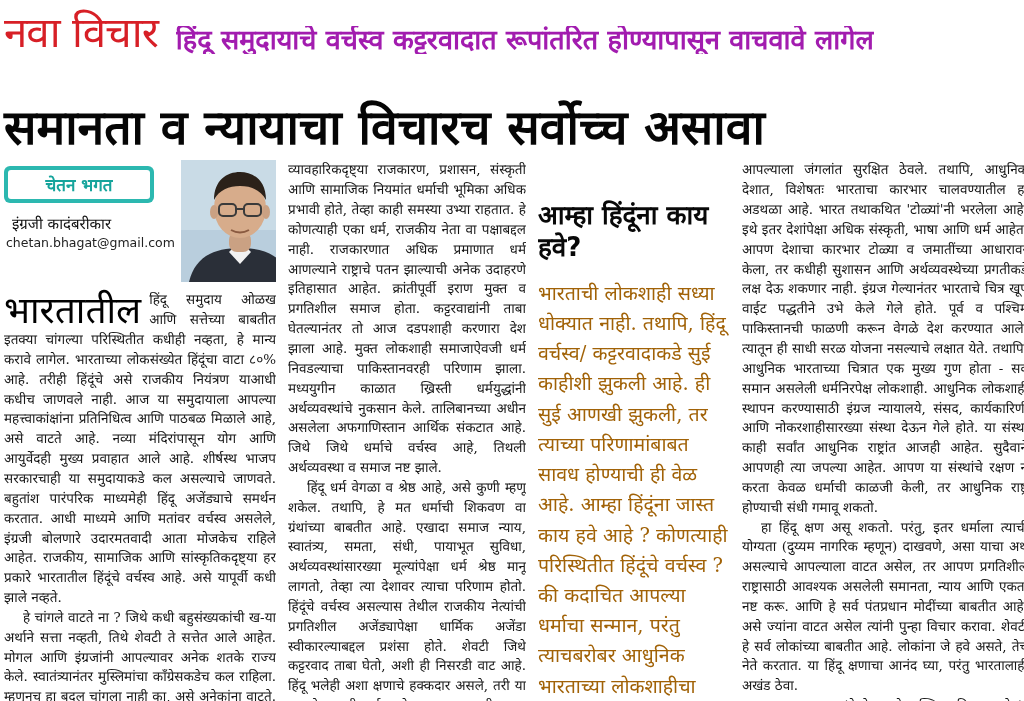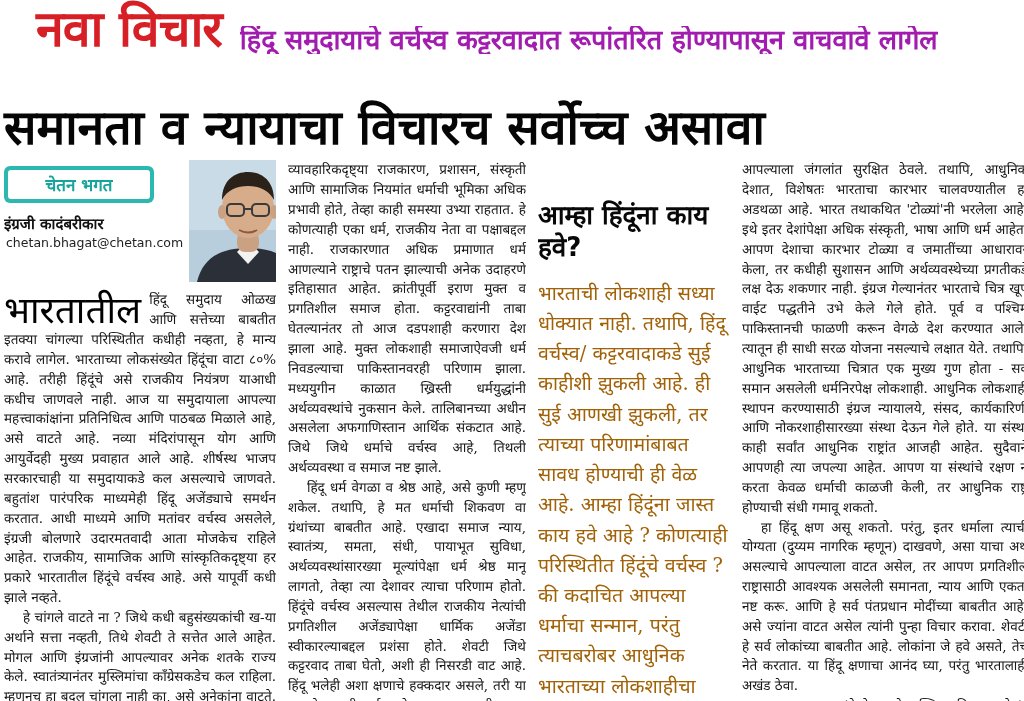--- a/index.html
+++ b/index.html
@@ -8,22 +8,22 @@
     position:relative; width:1024px; height:701px; margin:0 auto;
     background:#fff; color:#111; overflow:hidden;
     font-family:"DejaVu Serif","Liberation Serif",serif;
   }
   
   .masthead {
     display:flex; align-items:flex-end; gap:18px; padding:4px 6px 0 4px; height:54px;
   }
   .logo {
     font-family:"DejaVu Sans","Liberation Sans",sans-serif;
-    font-weight:bold; font-size:50px; line-height:1; color:#d71f26;
-    letter-spacing:-1px; white-space:nowrap;margin-left:32px;
+    font-weight:normal; font-size:42px; line-height:1; color:#d71f26;
+    letter-spacing:-1px; white-space:nowrap;
   }
   .kicker {
     font-family:"DejaVu Sans","Liberation Sans",sans-serif;
     font-weight:bold; font-size:27px; line-height:1.05; color:#a21caf;
     white-space:nowrap; overflow:hidden;
   }
   
   .headline {
     font-family:"DejaVu Sans","Liberation Sans",sans-serif;
     font-weight:bold; font-size:48px; line-height:1.05; color:#050505;
@@ -44,21 +44,21 @@
   .name-pill {
     background:#2cb8b0; border-radius:6px; padding:4px; width:150px; margin-bottom:10px;
   }
   .name-inner {
     background:#ffffff; border-radius:3px; text-align:center; padding:3px 6px;
     font-family:"DejaVu Sans","Liberation Sans",sans-serif;
     font-weight:bold; font-size:17px; color:#16a49c;
   }
   .role {
     font-family:"DejaVu Sans","Liberation Sans",sans-serif;
-    font-weight:bold; font-size:15px; color:#111; margin:2px 0 2px 0;
+    font-weight:normal; font-size:15px; color:#111; margin:2px 0 2px 8px;
   }
   .email {
     font-family:"DejaVu Sans","Liberation Sans",sans-serif;
     font-size:12.5px; color:#222; margin-left:2px;
   }
   .photo { width:118px; height:122px; flex:none; background:#cfe0ea; overflow:hidden; }
   .photo svg { display:block; }
   
   .lead-word {
     float:left; font-family:"DejaVu Sans","Liberation Sans",sans-serif;
@@ -88,21 +88,21 @@
 
   <div class="cols">
 
     <div class="col">
       <div class="byline-card">
         <div class="byline-left">
           <div class="name-pill">
             <div class="name-inner">चेतन भगत</div>
           </div>
           <div class="role">इंग्रजी कादंबरीकार</div>
-          <div class="email">chetan.bhagat@chetan.com</div>
+          <div class="email">chetan.bhagat@gmail.com</div>
         </div>
         <div class="photo">
           <svg width="118" height="122" viewBox="0 0 118 122" xmlns="http://www.w3.org/2000/svg">
             <rect width="118" height="122" fill="#c9dbe6"></rect>
             <rect y="70" width="118" height="52" fill="#b9cedd"></rect>
 
             <path d="M8 122 C14 96 34 88 59 88 C84 88 104 96 110 122 Z" fill="#2a2f38"></path>
             <path d="M48 92 L59 104 L70 92 L66 88 L52 88 Z" fill="#f2f2f2"></path>
 
             <rect x="48" y="72" width="22" height="20" rx="8" fill="#caa183"></rect>

